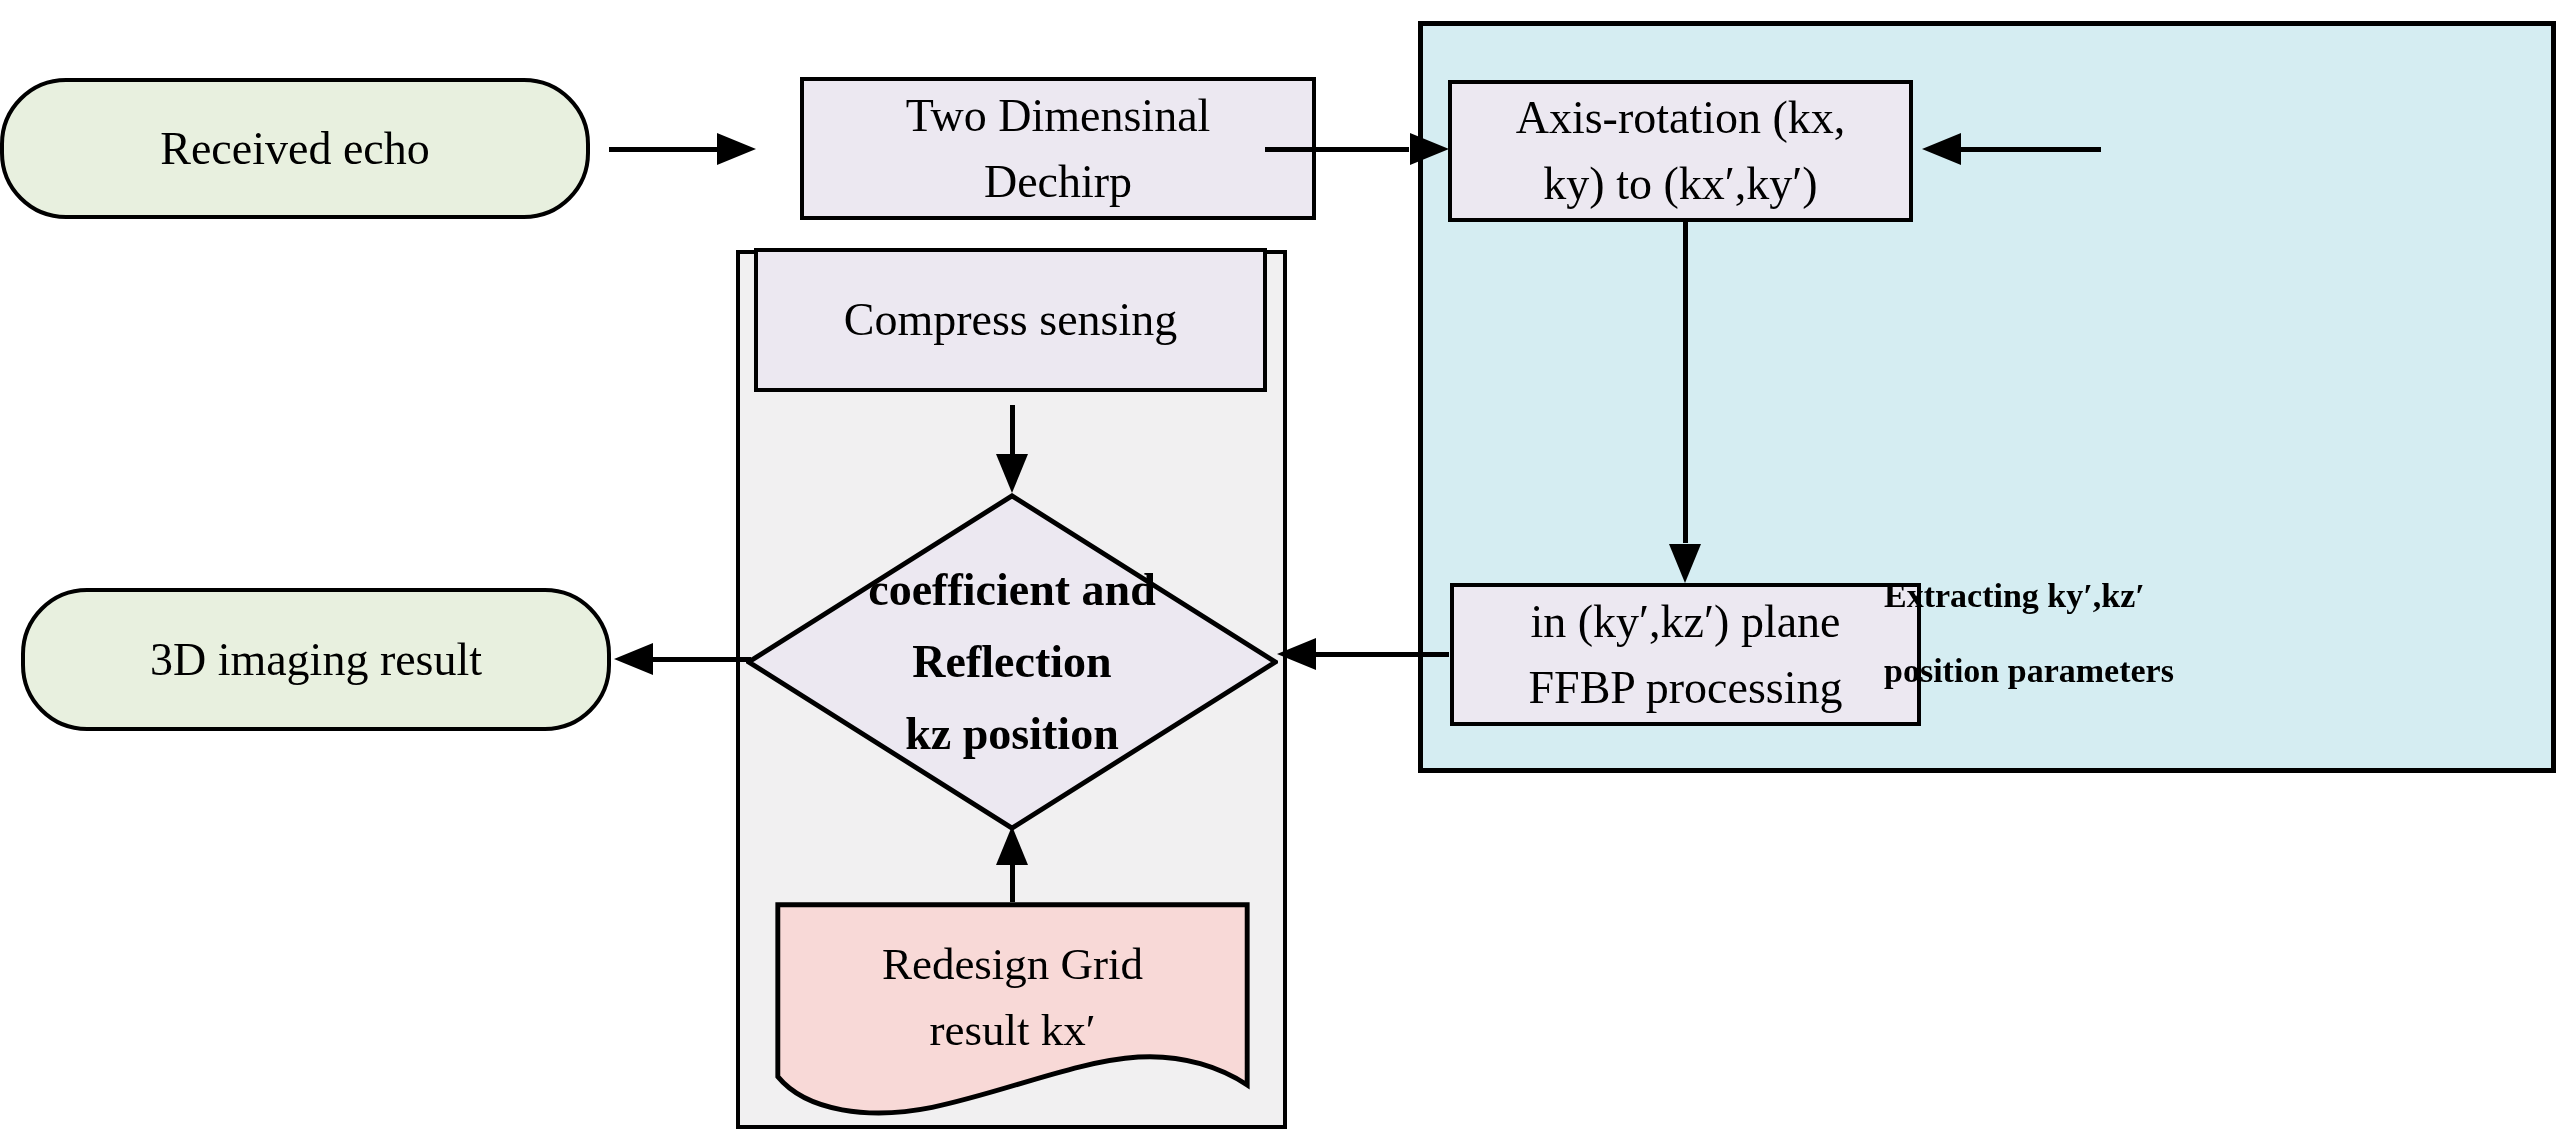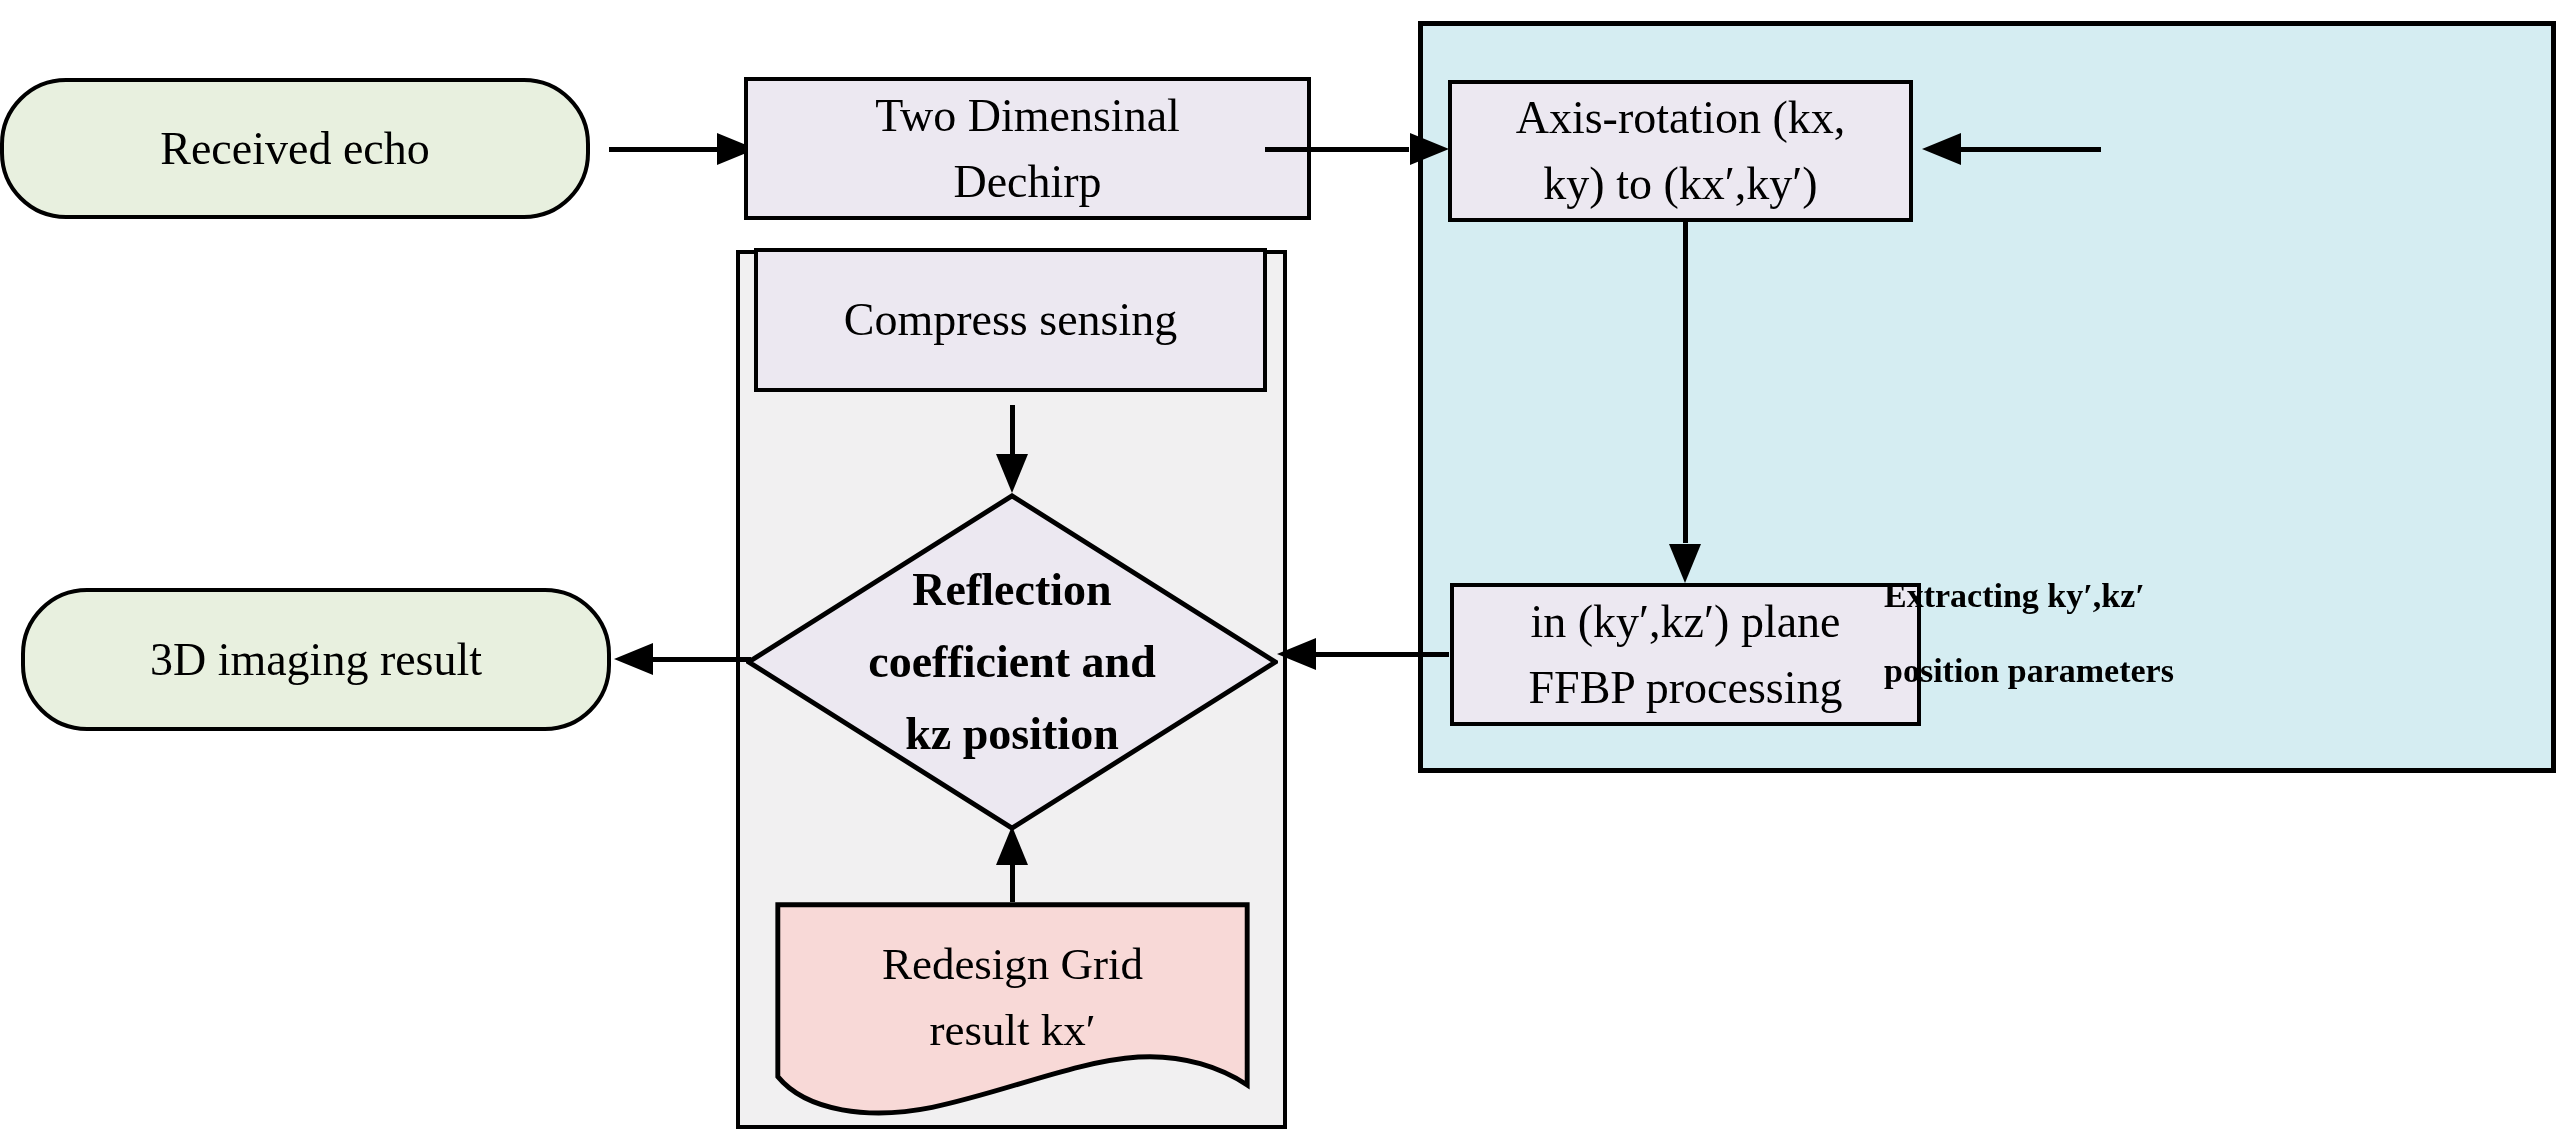--- a/index.html
+++ b/index.html
@@ -66,21 +66,21 @@
 
   <div class="node-stadium" style="left:0;top:78px;width:590px;height:141px;">
     <span>Received echo</span>
   </div>
 
   <div class="arrow">
     <div class="arrow-line" style="left:609px;top:147px;width:109px;height:4.9px;"></div>
     <div class="arrow-head head-right" style="left:717px;top:133px;"></div>
   </div>
 
-  <div class="node-rect" style="left:744px;top:77px;width:567px;height:143px;">
+  <div class="node-rect" style="left:800px;top:77px;width:516px;height:143px;">
     <span>Two Dimensinal</span>
     <span>Dechirp</span>
   </div>
 
   <div class="arrow">
     <div class="arrow-line" style="left:1265px;top:147px;width:144px;height:4.9px;"></div>
     <div class="arrow-head head-right" style="left:1410px;top:133px;"></div>
   </div>
 
   <div class="node-rect" style="left:1448px;top:80px;width:465px;height:142px;text-align:right;">
@@ -121,22 +121,22 @@
   <div class="arrow">
     <div class="arrow-line" style="left:1010px;top:405px;width:4.9px;height:49px;"></div>
     <div class="arrow-head head-down" style="left:996px;top:454px;"></div>
   </div>
 
   <div class="diamond-wrap" style="left:746px;top:493px;width:532px;height:338px;">
     <svg width="532" height="338" viewBox="0 0 762 484">
       <polygon class="diamond-shape" points="381,4 758,242 381,480 4,242"></polygon>
     </svg>
     <div class="diamond-text">
+      <div>coefficient and</div>
       <div>Reflection</div>
-      <div>coefficient and</div>
       <div>kz position</div>
     </div>
   </div>
 
   <div class="doc" style="left:775px;top:902px;width:475px;height:227px;border-radius:20px;">
     <svg width="475" height="227" viewBox="0 0 680 325">
       <path class="doc-shape" d="M4,4 H676 V262 C640,238 585,218 520,222 C430,228 330,272 225,294 C135,312 45,300 4,250 Z"></path>
     </svg>
     <div class="doc-text" style="top:29px;">
       <div>Redesign Grid</div>

